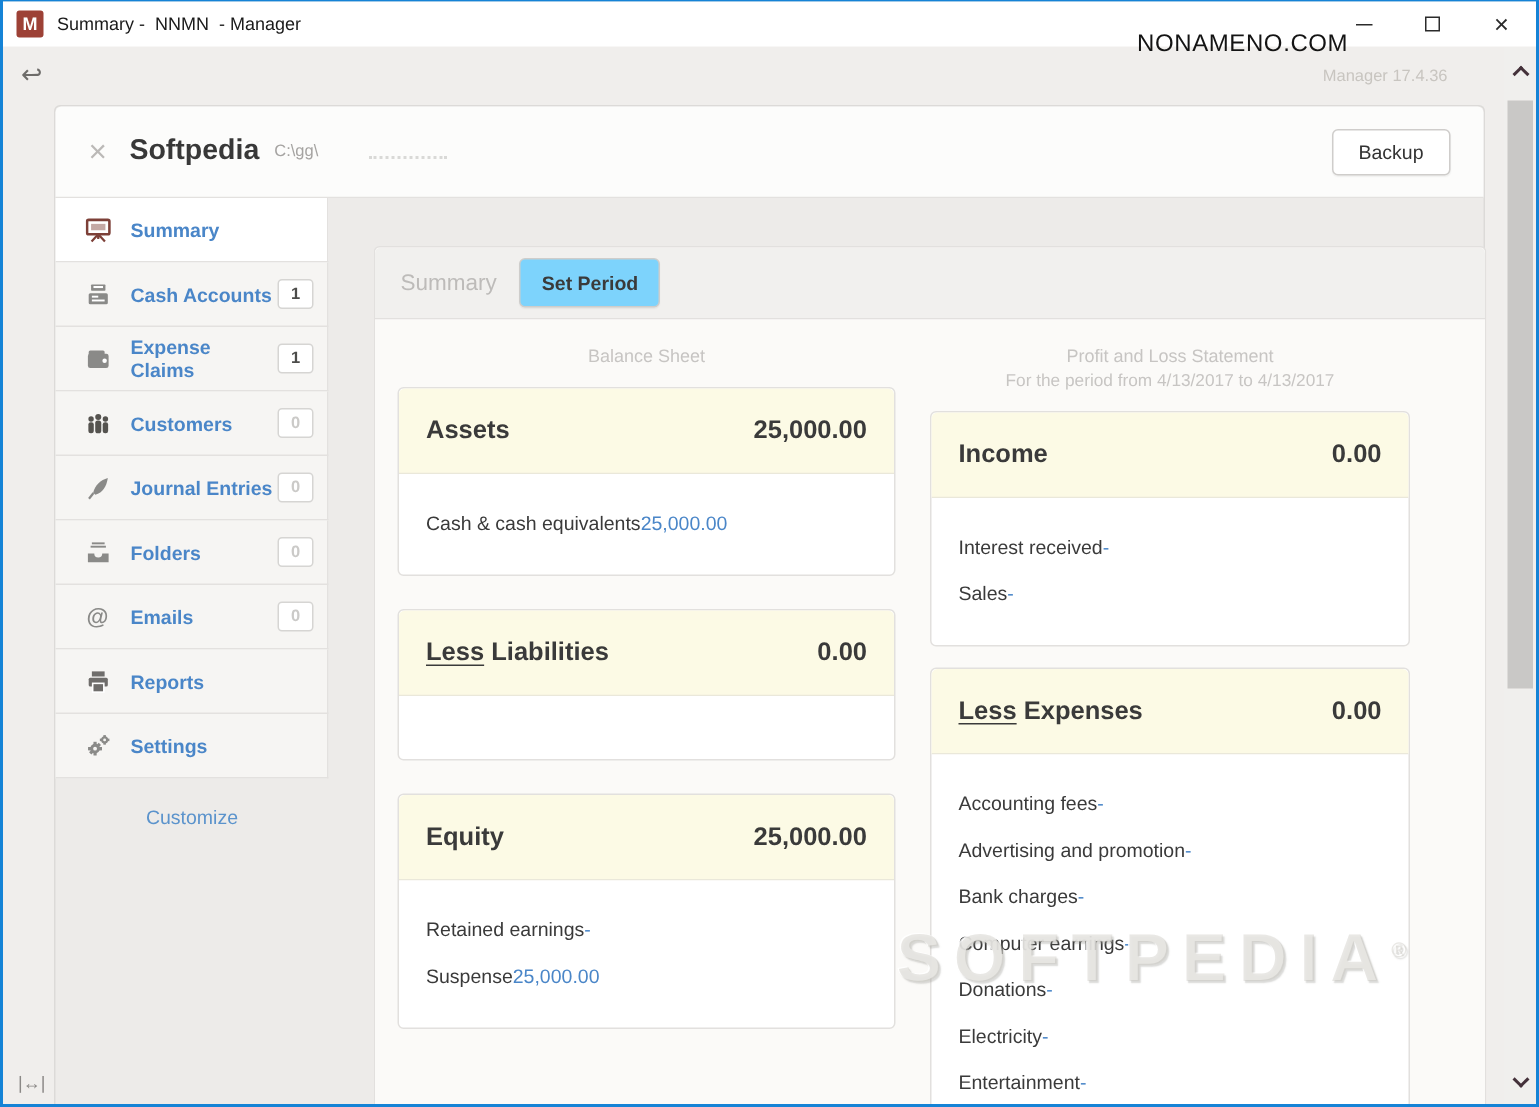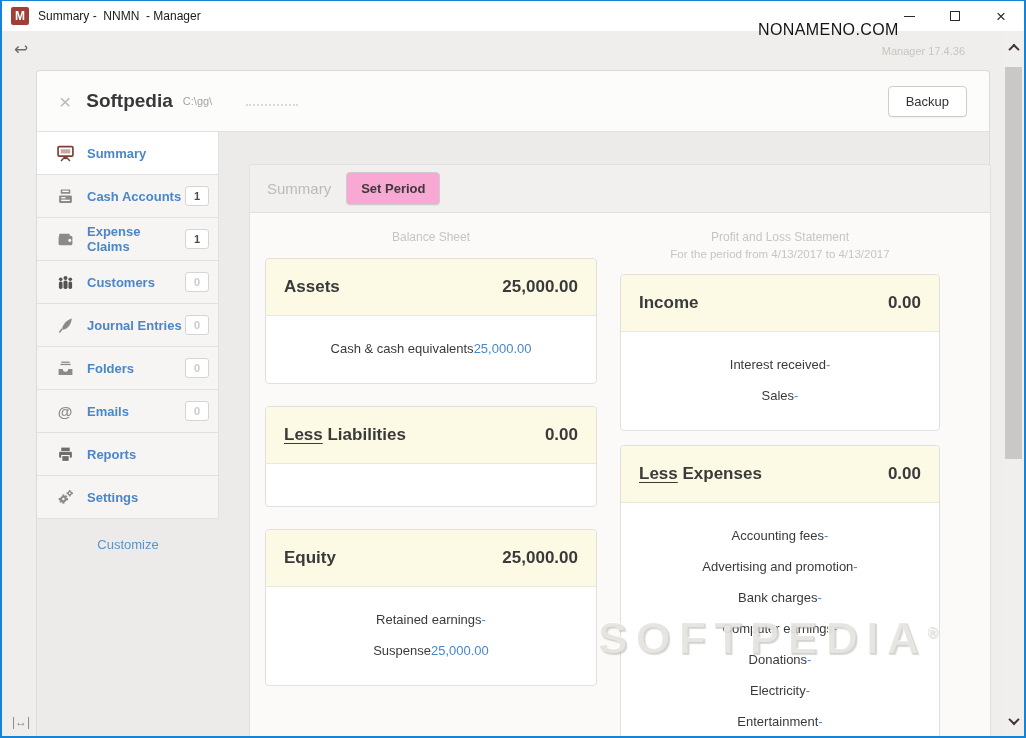--- a/index.html
+++ b/index.html
@@ -69,39 +69,39 @@
   .badge.zero { color:#cbcac8; }
   .customize-link { position:absolute; top:466px; left:0; width:182px; text-align:center;
     font-size:13px; color:#5b93cc; cursor:pointer; }
 
   
   .main-panel { position:absolute; top:93px; left:212px; width:742px; bottom:0; background:#fbfaf8;
     border:1px solid #e2e0de; border-bottom:none; border-radius:4px 4px 0 0; overflow:hidden; }
   .panel-tabs { height:48px; background:#f1f0ee; border-bottom:1px solid #e2e0de;
     border-radius:4px 4px 0 0; display:flex; align-items:center; padding:0 17px; }
   .tab-summary { font-size:15px; color:#bdbbb9; margin-right:15px; }
-  .set-period-btn { background:#f9a8d4; border:1px solid #cecdcb; border-radius:4px; padding:8px 14px;
+  .set-period-btn { background:#7dd3fc; border:1px solid #cecdcb; border-radius:4px; padding:8px 14px;
     font-size:13px; font-weight:bold; color:#3a3a3a; box-shadow:0 1px 1px rgba(0,0,0,0.05); cursor:pointer; }
 
   .panel-body { padding:17px 0 0 15px; display:grid; grid-template-columns:332px 320px;
     column-gap:23px; align-items:start; }
   .col-head { text-align:center; color:#c7c5c3; margin-bottom:14px; }
   .col-head .ch-title { font-size:12px; }
   .col-head .ch-sub { font-size:11.5px; margin-top:4px; }
 
   .acct-card { background:#fff; border:1px solid #e2e0de; border-radius:4px; }
   .bs-col .acct-card { margin-bottom:22px; }
   .pl-col .acct-card { margin-bottom:14px; }
   .acct-head { background:#fcfae5; border-bottom:1px solid #eae8da; border-radius:4px 4px 0 0;
     padding:18px; display:flex; justify-content:space-between; align-items:center; }
   .acct-title, .acct-total { font-size:17px; font-weight:bold; color:#3a3a3a; }
   .less-u { text-decoration:underline; text-underline-offset:3px; }
   .acct-body { padding:17px 0 19px; }
   .acct-body.empty { height:42px; padding:0; }
-  .acct-row { display:flex; justify-content:center; padding:8px 18px; font-size:13px; color:#3a3a3a; }
+  .acct-row { display:flex; justify-content:flex-start; padding:8px 18px; font-size:13px; color:#3a3a3a; }
   .acct-row .val { color:#4a86c8; }
 
   .softpedia-mark { position:absolute; left:596px; top:612px; z-index:4; pointer-events:none;
     font-size:45px; font-weight:bold; letter-spacing:8px;
     color:rgba(202,200,194,0.42);
     text-shadow:-1px -1px 0 rgba(255,255,255,0.85), 1px 1px 1px rgba(150,148,142,0.35); }
   .softpedia-mark sup { font-size:14px; letter-spacing:0; }
 
   .resize-icon { position:absolute; left:10px; bottom:7px; font-size:12px; color:#8b8987; z-index:2; }
 </style>

